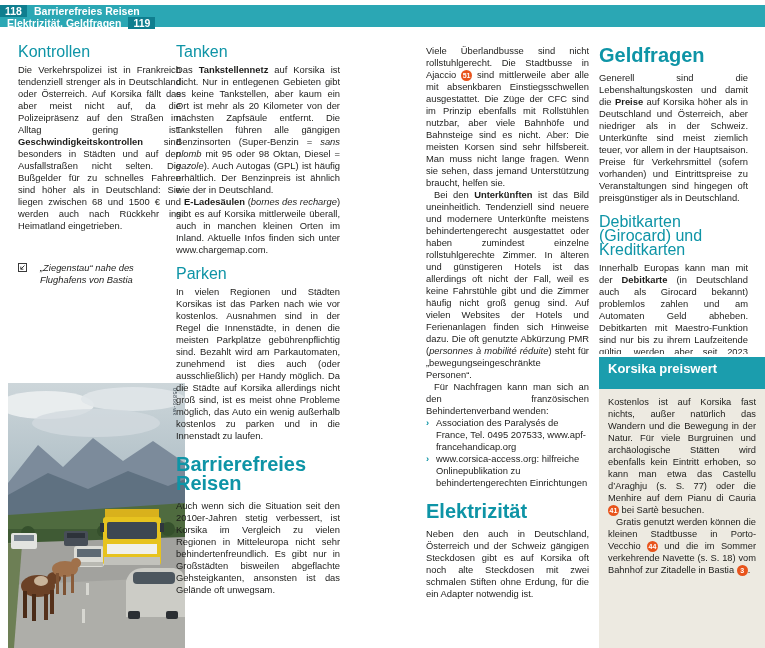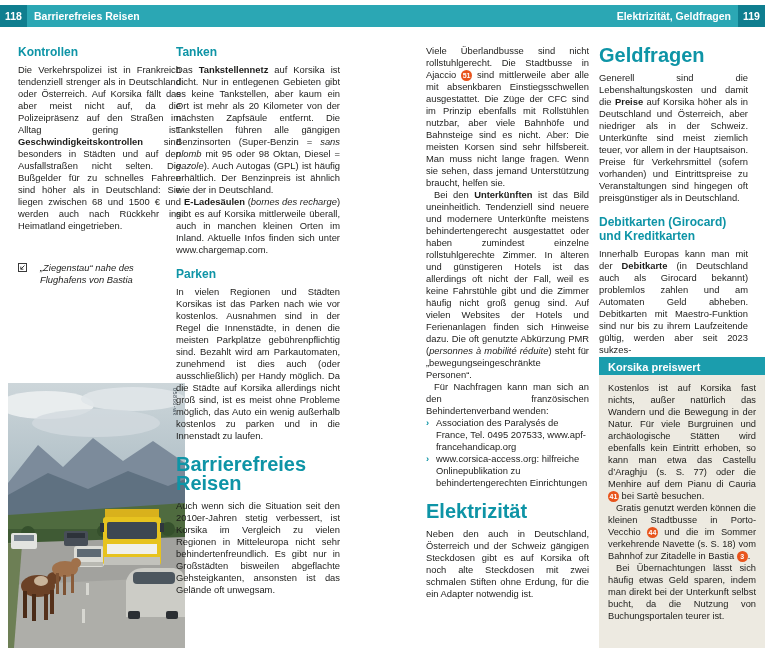--- a/index.html
+++ b/index.html
@@ -3,34 +3,34 @@
 <meta charset="utf-8">
 <style>
   * { margin:0; padding:0; box-sizing:border-box; }
   html,body { width:765px; height:648px; }
   body {
     position:relative; background:#ffffff; overflow:hidden;
     font-family:"Liberation Sans","DejaVu Sans",sans-serif;
     color:var(--text,#1d1d1b);
   }
   .topbar { position:absolute; top:5px; left:0; width:765px; height:22px;
-    background:var(--header-teal,#2ba7b4); display:flex; justify-content:space-between; }
+    background:var(--header-teal,#2ba7b4); display:flex; justify-content:space-between;flex-direction:column; }
   .grp { display:flex; align-items:stretch; }
   .pagenum { width:27px; background:var(--pagenum-teal,#0f7e8f); color:#fff;
     font-size:10.5px; font-weight:bold; display:flex; align-items:center; justify-content:center; }
   .bartitle { color:#fff; font-size:10.5px; font-weight:bold; padding:0 7px; display:flex; align-items:center; }
 
   .col { position:absolute; top:45px; font-size:9.4px; line-height:12px;
     text-align:justify; hyphens:auto; }
   #col1 { left:18px;  width:163px; height:335px; overflow:hidden; }
   #col2 { left:176px; width:164px; height:600px; overflow:hidden; }
   #col3 { left:426px; width:163px; height:600px; overflow:hidden; }
   #col4 { left:599px; width:149px; height:309px; overflow:hidden; }
 
-  .shead { color:var(--teal,#0e94a6); font-size:12px; line-height:14px; font-weight:bold;
+  .shead { color:var(--teal,#0e94a6); font-size:16px; line-height:14px; font-weight:normal;
     margin:0 0 5px; text-align:left; }
   .shead.mt { margin-top:11px; }
   .bhead { color:var(--teal,#0e94a6); font-size:20px; line-height:19px; font-weight:bold;
     margin:13px 0 7px; text-align:left; }
   .bhead.first { margin-top:1px; }
   p.indent { text-indent:8px; }
 
   .marker { display:inline-block; width:11px; height:11px; border-radius:50%;
     background:var(--marker-orange,#e8541c); color:#fff; font-size:7px; line-height:11px;
     font-weight:bold; text-align:center; text-indent:0; vertical-align:0.5px; }
@@ -43,21 +43,21 @@
   .link-list .arrow { position:absolute; left:0; top:0; color:var(--teal,#0e94a6); font-weight:bold; }
 
   .photo { position:absolute; left:8px; top:383px; width:177px; height:265px; overflow:hidden; }
   .photo svg { display:block; width:100%; height:100%; }
   .photo-credit { position:absolute; top:5px; right:7px; writing-mode:vertical-rl;
     font-size:5.5px; color:#3c4852; letter-spacing:0.5px; }
 
   .infobox { position:absolute; left:599px; top:357px; width:166px; height:291px;
     background:var(--box-bg,#edeae1); }
   .infobox-title { background:var(--box-band,#1b9dad); color:#fff; font-weight:bold;
-    font-size:11px; padding:4px 9px 2px; }
+    font-size:13px; padding:4px 9px 13px; }
   .infobox-body { padding:7px 9px; font-size:9.3px; line-height:12px; text-align:justify; hyphens:auto; }
 </style>
 </head>
 <body>
 
 <main>
 
   <header class="topbar">
     <div class="grp">
       <div class="pagenum">118</div>
@@ -198,17 +198,16 @@
     <p>Generell sind die Lebenshaltungskosten und damit die <b>Preise</b> auf Korsika höher als in Deutschland und Österreich, aber niedriger als in der Schweiz. Unterkünfte sind meist ziemlich teuer, vor allem in der Hauptsaison. Preise für Verkehrsmittel (sofern vorhanden) und Eintrittspreise zu Veranstaltungen sind hingegen oft preisgünstiger als in Deutschland.</p>
     <h3 class="shead mt">Debitkarten (Girocard) und Kreditkarten</h3>
     <p>Innerhalb Europas kann man mit der <b>Debitkarte</b> (in Deutschland auch als Girocard bekannt) problemlos zahlen und am Automaten Geld abheben. Debitkarten mit Maestro-Funktion sind nur bis zu ihrem Laufzeitende gültig, werden aber seit 2023 sukzes-</p>
   </section>
 
   <aside class="infobox">
     <div class="infobox-title">Korsika preiswert</div>
     <div class="infobox-body">
       <p>Kostenlos ist auf Korsika fast nichts, außer natürlich das Wandern und die Bewegung in der Natur. Für viele Burgruinen und archäologische Stätten wird ebenfalls kein Eintritt erhoben, so kann man etwa das Castellu d’Araghju (s. S. 77) oder die Menhire auf dem Pianu di Cauria <span class="marker">41</span> bei Sartè besuchen.</p>
       <p class="indent">Gratis genutzt werden können die kleinen Stadtbusse in Porto-Vecchio <span class="marker">44</span> und die im Sommer verkehrende Navette (s. S. 18) vom Bahnhof zur Zitadelle in Bastia <span class="marker">3</span>.</p>
-      <p class="indent">Bei Übernachtungen lässt sich häufig etwas Geld sparen, indem man direkt bei der Unterkunft selbst bucht, da die Nutzung von Buchungsportalen teurer ist.</p>
     </div>
   </aside>
 
 </main>
 
 </body></html>

